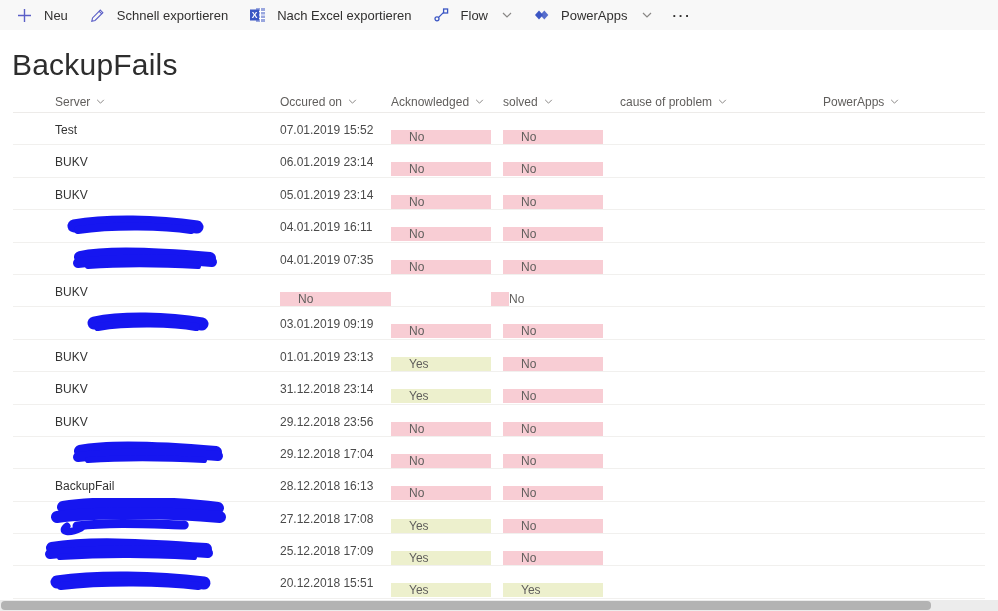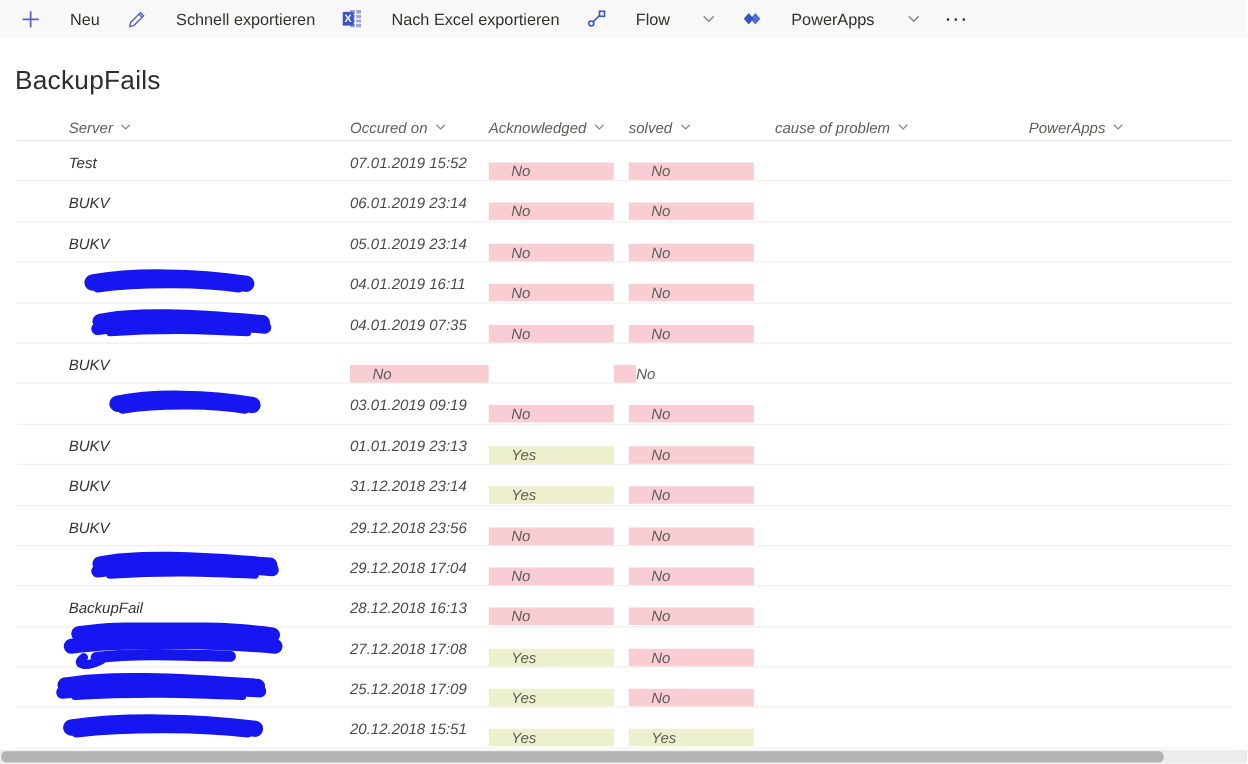--- a/index.html
+++ b/index.html
@@ -7,36 +7,36 @@
     width:998px;height:611px;overflow:hidden;position:relative;
     background:#ffffff;font-family:"Liberation Sans",sans-serif;
     -webkit-font-smoothing:antialiased;
   }
   
   .commandbar{
     height:30px;background:#f8f8f8;display:flex;align-items:center;
     padding:0 6px;
   }
   .cmd{
-    display:flex;align-items:center;gap:24px;height:30px;border:0;background:transparent;
+    display:flex;align-items:center;gap:12px;height:30px;border:0;background:transparent;
     font-family:"Liberation Sans",sans-serif;font-size:13px;color:#323130;
     padding:0 11px;cursor:pointer;white-space:nowrap;
   }
   .ico{display:inline-flex;align-items:center;justify-content:center;line-height:0;}
   .ico.accent{color:var(--accent,#5b5fc7);}
   .ico.blue{color:var(--icon-blue,#3b56c4);}
   .chev-svg{margin-left:2px;}
   .more-dots{letter-spacing:2px;color:#323130;font-size:13px;font-weight:bold;padding:0 10px;}
   
   .title{
-    font-size:21px;font-weight:400;color:#2d2d2d;margin:21px 0 0 12px;
+    font-size:30px;font-weight:400;color:#2d2d2d;margin:21px 0 0 12px;
     line-height:27px;letter-spacing:.2px;
   }
   
-  .table{margin:0 13px;font-style:italic;}
+  .table{margin:0 13px;}
   .grid{
     display:grid;
     grid-template-columns:42px 225px 111px 100px 12px 100px 17px 203px 1fr;
   }
   .thead{
     margin-top:13px;height:22px;border-bottom:1px solid #edebe9;
     font-size:12px;color:#605e5c;box-sizing:border-box;
   }
   .hcell{display:flex;align-items:center;gap:6px;cursor:pointer;}
   .tbody{height:486px;overflow:hidden;}

